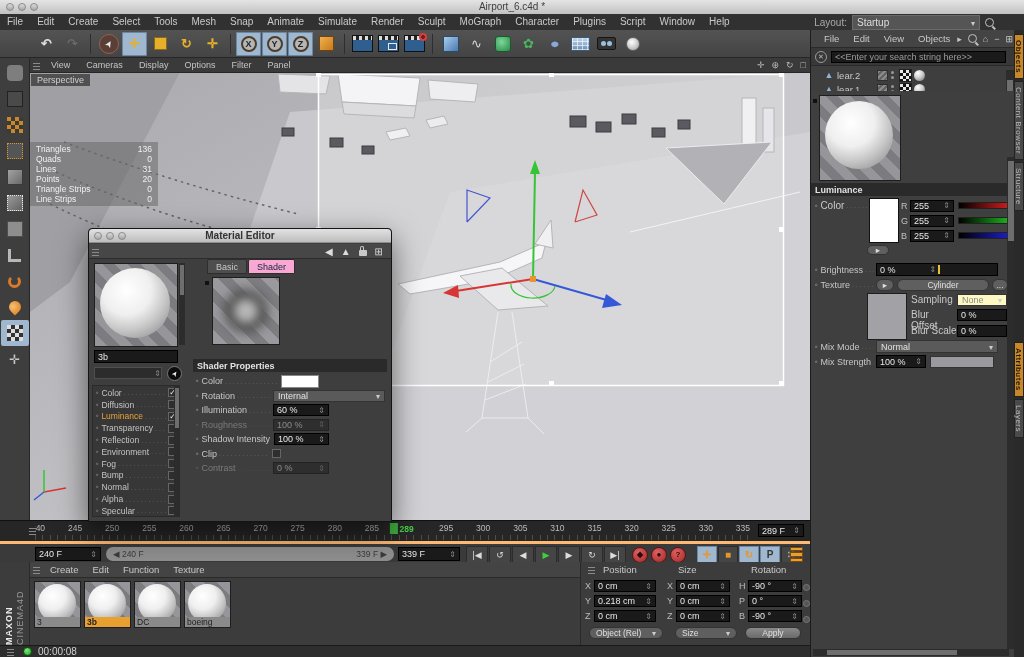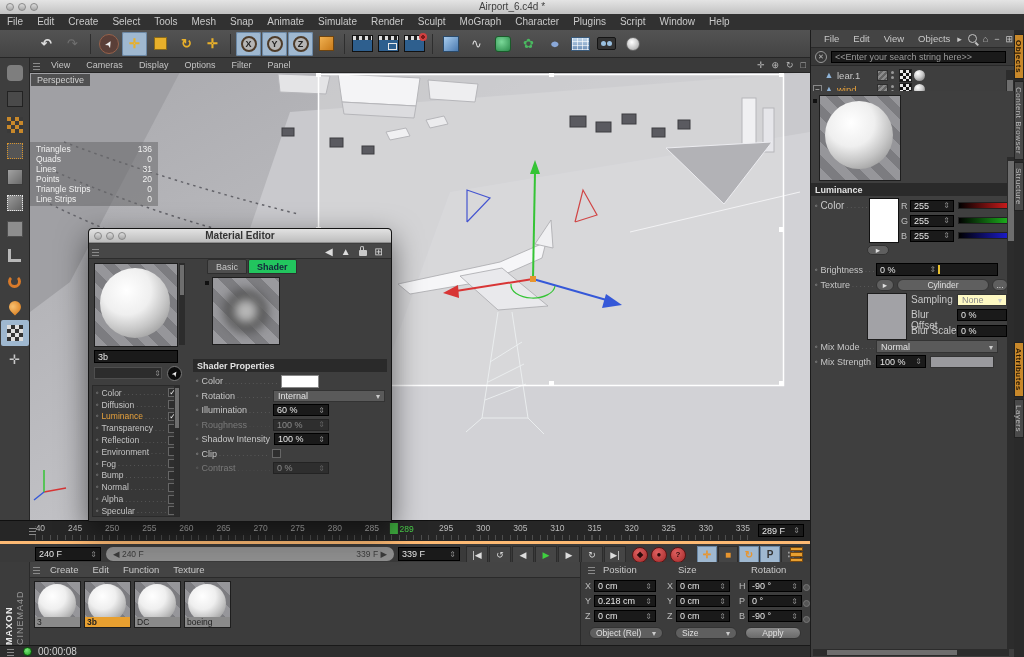--- a/index.html
+++ b/index.html
@@ -126,21 +126,21 @@
   .lead{flex:1;overflow:hidden;white-space:nowrap;color:#6e6e6e;font-size:7px;margin:0 2px}
   .lead::after{content:". . . . . . . . . . . . . . . . . ."}
   .cbx{width:9px;height:9px;background:#2e2e2e;border:1px solid #666;box-sizing:border-box;
     color:#eee;font-size:8px;line-height:7px;text-align:center}
   .chscroll{position:absolute;right:-1px;top:0;width:6px;height:100%;background:#2c2c2c}
   .chscroll i{position:absolute;left:1px;top:2px;width:4px;height:40px;background:#6e6e6e}
   .meright{position:absolute;left:104px;top:30px;width:194px;height:258px}
   .tabs{display:flex;gap:1px}
   .tab{height:13px;padding:0 8px;background:#4e4e4e;border:1px solid #2e2e2e;color:#c8c8c8;
     font-size:9px;display:flex;align-items:center;border-radius:2px 2px 0 0}
-  .tab.on{background:#22c55e;color:#14243c;font-weight:bold}
+  .tab.on{background:#f9a8d4;color:#14243c;font-weight:normal}
   .shthumb{position:relative;width:66px;height:66px;border:1px solid #1e1e1e;overflow:hidden;
     background:repeating-linear-gradient(45deg,#9a9a9e 0 10px,#7e7e82 10px 20px)}
   .shthumb::after{content:"";position:absolute;inset:4px;border-radius:50%;
     background:radial-gradient(circle,#b8b8b8 0 20%,#4a4a4a 38%,rgba(120,120,120,0) 64%);filter:blur(4px)}
   .sechdr{background:#2a2a2a;color:#e2e2e2;font-weight:bold;font-size:9px;height:13px;
     display:flex;align-items:center;padding:0 4px}
   .prow{display:flex;align-items:center;height:14.5px;font-size:9px;color:#c6c6c6;padding:0 2px}
   .prow .bull{color:#9a9a9a;margin-right:2px;font-size:7px}
   .prow .plbl{white-space:nowrap}
   .prow.dis{opacity:.42}
@@ -221,21 +221,21 @@
   .amscroll i{position:absolute;left:1px;top:4px;width:6px;height:80px;background:#6e6e6e}
   .hscroll{position:absolute;left:2px;bottom:1px;width:196px;height:7px;background:#2c2c2c}
   .hscroll i{position:absolute;left:14px;top:1px;width:130px;height:5px;background:#6e6e6e}
   
   .ruler{position:absolute;left:0;top:520px;width:810px;height:21px;background:#262626;border-top:1px solid #101010}
   .ticks{position:absolute;left:35px;top:0;width:718px;height:21px;overflow:hidden;
     background:repeating-linear-gradient(90deg,#4e4e4e 0 1px,transparent 1px 7.42px);
     background-size:100% 5px;background-position:0 14px;background-repeat:no-repeat}
   .tick{position:absolute;top:2px;transform:translateX(-50%);font-size:8.5px;color:#bcbcbc;
     display:flex;align-items:center;gap:2px}
-  .tick.current{color:#4ad04a;font-weight:normal}
+  .tick.current{color:#4ad04a;font-weight:bold}
   .tick .ph{width:8px;height:11px;background:#3fae3f;display:inline-block}
   .curfld{position:absolute;left:758px;top:3px;width:46px;height:13px}
   .transport{position:absolute;left:0;top:541px;width:810px;height:21px;background:#3a3a3a;
     border-top:3px solid #fdba74;border-bottom:1px solid #262626}
   .range{position:absolute;left:106px;top:3px;width:288px;height:14px;background:#8e8e8e;
     border-radius:7px;display:flex;align-items:center;justify-content:space-between;
     padding:0 7px;box-sizing:border-box;color:#3a3a3a;font-size:8.5px}
   .tbtns{position:absolute;left:466px;top:2px;display:flex;gap:1px}
   .tbtn{width:22px;height:17px;background:#454545;border:1px solid #2c2c2c;color:#ddd;
     display:flex;align-items:center;justify-content:center;font-size:9px;box-sizing:border-box}
@@ -301,20 +301,28 @@
         <span class="mi">Simulate</span>
         <span class="mi">Render</span>
         <span class="mi">Sculpt</span>
         <span class="mi">MoGraph</span>
         <span class="mi">Character</span>
         <span class="mi">Plugins</span>
         <span class="mi">Script</span>
         <span class="mi">Window</span>
         <span class="mi">Help</span>
       </div>
+    <div class="layoutbox">
+      <span style="color:#aaa">Layout:</span>
+      <div class="layoutsel">
+        <span>Startup</span>
+          <span class="dar" style="margin-left:auto"></span>
+      </div>
+      <span class="mag"></span>
+    </div>
   </div>
 
   <div class="toolbar">
     <div class="tb">
         <span class="g" style="font-weight:bold">↶</span>
       </div>
     <div class="tb">
         <span class="g" style="color:#707070">↷</span>
       </div>
     <div class="tsep"></div>
@@ -786,20 +794,35 @@
     </div>
     <div class="omsearch">
       <span class="xcirc">✕</span>
       <div class="fld searchfld">
         <span>&lt;&lt;Enter your search string here&gt;&gt;</span>
       </div>
     </div>
     <div class="tree">
       <div>
 
+          <div class="trow">
+            <span class="indent" style="display: inline-block; width: 2px;"></span>
+            <span class="exp"><span></span></span>
+            <span class="oicon ic-polygon"></span>
+            <span class="tname">lear.2</span>
+            <span class="layer"></span>
+            <span class="vdots">
+              <i></i>
+              <i></i>
+            </span>
+            <span class="badges">
+              <span class="badge b-checker"></span>
+              <span class="badge b-sphere"></span>
+            </span>
+          </div>
 
           <div class="trow">
             <span class="indent" style="display: inline-block; width: 2px;"></span>
             <span class="exp"><span></span></span>
             <span class="oicon ic-polygon"></span>
             <span class="tname">lear.1</span>
             <span class="layer"></span>
             <span class="vdots">
               <i></i>
               <i></i>

